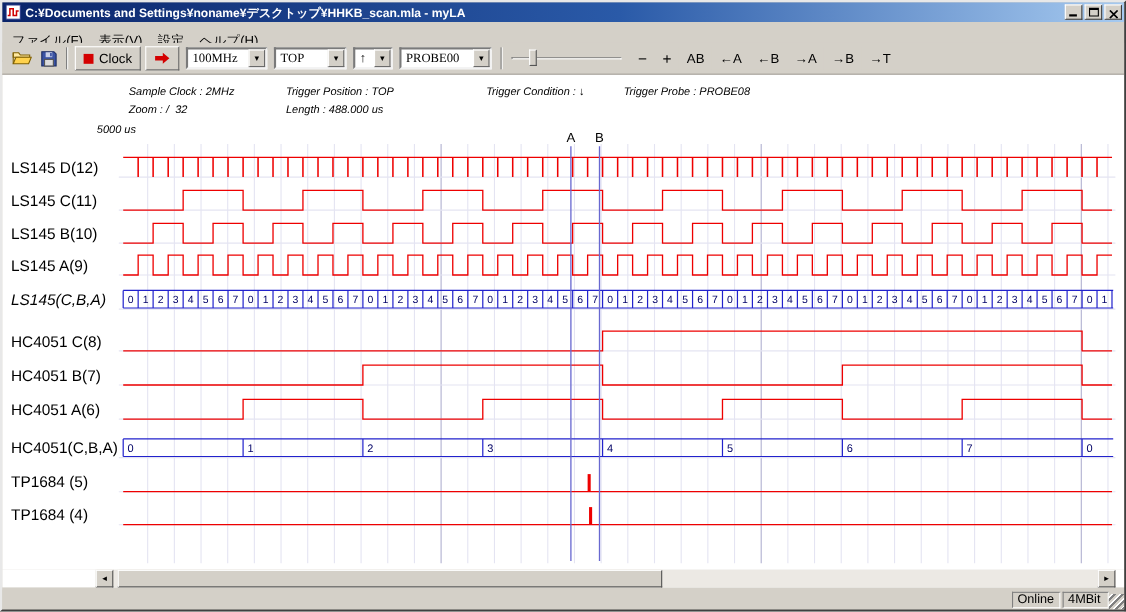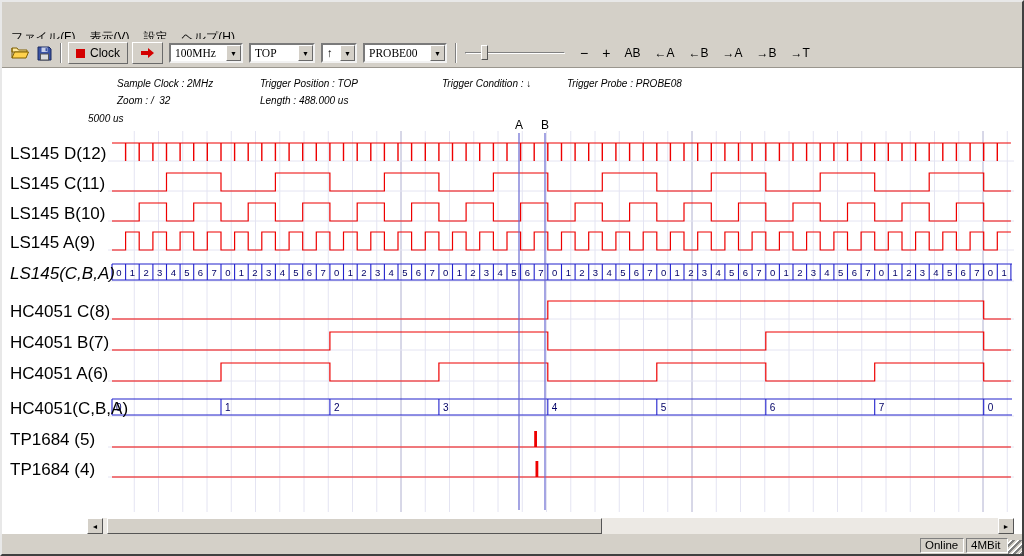--- a/index.html
+++ b/index.html
@@ -41,21 +41,21 @@
   .slider-track{position:absolute;left:0;right:0;top:9px;height:2px;border:1px solid;border-color:#808080 #fff #fff #808080;}
   .slider-thumb{position:absolute;left:16px;top:2px;width:7px;height:15px;background:#d4d0c8;
     border:1px solid;border-color:#fff #555 #555 #fff;}
   .tbtn.flat{font-size:12px;padding:1px 6px;height:20px;white-space:nowrap;}
   .tbtn.flat.big{font-size:14px;}
 
   
   .workspace{position:absolute;left:0;top:66px;right:0;height:450px;background:#fff;overflow:hidden;}
   .info-text{position:absolute;font-size:10px;color:#000;white-space:pre;font-style:italic;}
   #channel-labels{position:absolute;inset:0;pointer-events:none;}
-  .chan-label{position:absolute;left:8px;width:98px;height:16px;font-size:17px;color:#000;white-space:nowrap;}
+  .chan-label{position:absolute;left:8px;width:98px;height:16px;font-size:14px;color:#000;white-space:nowrap;}
   #wave-area{position:absolute;inset:0;}
   #wavesvg{position:absolute;left:0;top:0;}
   .cursor-label{position:absolute;font-size:12px;color:#000;}
 
   
   .bottom-strip{position:absolute;left:0;top:516px;right:0;height:16px;background:#fff;}
   .hscroll{position:absolute;left:85px;top:0;width:927px;height:16px;background:#ece9e4;display:flex;}
   .scroll-btn{width:16px;height:16px;background:#d4d0c8;border:1px solid;border-color:#fff #555 #555 #fff;
     font-size:7px;display:flex;align-items:center;justify-content:center;color:#000;flex:0 0 auto;}
   .scroll-track{position:relative;flex:1;}
@@ -70,20 +70,40 @@
   .status-online{left:918px;width:44px;}
   .status-mem{left:964px;width:42px;}
   .resize-grip{position:absolute;right:0;bottom:0;width:14px;height:14px;
     background:repeating-linear-gradient(135deg,#d4d0c8 0 2px,#fff 2px 3px,#808080 3px 5px);}
 </style>
 </head>
 <body>
 
 <div class="window">
 
+  <div class="titlebar">
+    <svg class="app-icon" viewBox="0 0 14 14">
+      <rect x="0.5" y="0.5" width="13" height="13" fill="#fff" stroke="#2a3a8a"></rect>
+      <path d="M2 10 h2 v-6 h3 v6 h3 v-4 h2" fill="none" stroke="#d00000" stroke-width="1.4"></path>
+    </svg>
+    <span class="title-text">C:¥Documents and Settings¥noname¥デスクトップ¥HHKB_scan.mla - myLA</span>
+    <span class="win-buttons">
+      <button class="winbtn">
+          <span class="glyph-min"></span>
+        </button>
+      <button class="winbtn">
+          <span class="glyph-max"></span>
+        </button>
+      <button class="winbtn">
+        <svg width="9" height="8" viewBox="0 0 9 8">
+          <path d="M1 0.5 L8 7.5 M8 0.5 L1 7.5" stroke="#000" stroke-width="1.5"></path>
+        </svg>
+      </button>
+    </span>
+  </div>
 
   <div class="menubar">
     <span class="menu-item">ファイル(F)</span>
     <span class="menu-item">表示(V)</span>
     <span class="menu-item">設定</span>
     <span class="menu-item">ヘルプ(H)</span>
   </div>
 
   <div class="toolbar">
     <button class="tbtn">
@@ -437,21 +457,21 @@
         </svg>
     <div class="cursor-label" style="left: 513px; top: 50px;">A</div>
         <div class="cursor-label" style="left: 539px; top: 50px;">B</div>
       </div>
     <div id="channel-labels">
         <div class="chan-label" style="top: 76px;">LS145 D(12)</div>
         <div class="chan-label" style="top: 106px;">LS145 C(11)</div>
         <div class="chan-label" style="top: 136px;">LS145 B(10)</div>
         <div class="chan-label" style="top: 165px;">LS145 A(9)</div>
         <div class="chan-label" style="top: 196px; font-style: italic;">LS145(C,B,A)</div>
-        <div class="chan-label" style="top: 234px; text-align: center;">HC4051 C(8)</div>
+        <div class="chan-label" style="top: 234px;">HC4051 C(8)</div>
         <div class="chan-label" style="top: 265px;">HC4051 B(7)</div>
         <div class="chan-label" style="top: 296px;">HC4051 A(6)</div>
         <div class="chan-label" style="top: 331px;">HC4051(C,B,A)</div>
         <div class="chan-label" style="top: 362px;">TP1684 (5)</div>
         <div class="chan-label" style="top: 392px;">TP1684 (4)</div>
       </div>
   </div>
 
   <div class="bottom-strip">
     <div class="hscroll">

